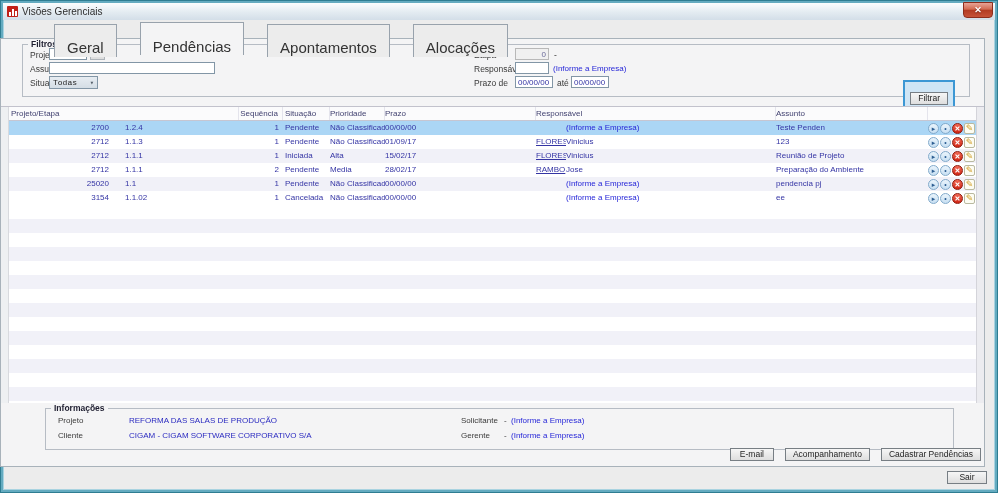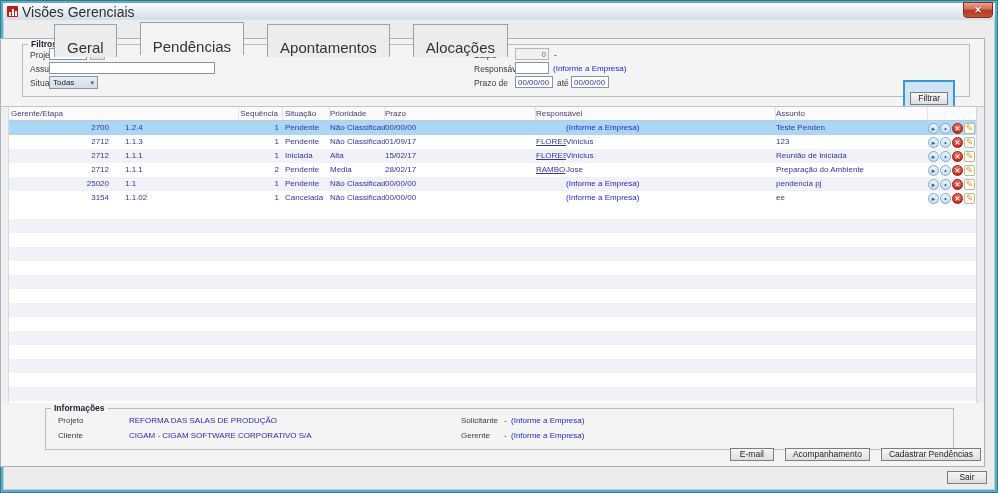--- a/index.html
+++ b/index.html
@@ -10,21 +10,21 @@
     box-shadow: inset 0 0 0 1px #2e7d92, inset 0 0 0 3px #64abc0, inset 0 0 0 4px #a9d3e0;
     overflow:hidden;
   }
   
   .titlebar{ position:absolute; left:3px; top:3px; width:992px; height:17px;
     background:linear-gradient(#fbfdfe,#e3ebf1 55%,#d3dee8); display:flex; align-items:center; padding:0 4px; }
   .app-icon{ width:11px; height:11px; background:#c01f17; border-radius:1px; margin-right:4px;
     display:inline-flex; align-items:flex-end; justify-content:center; gap:1px; padding:1px; }
   .app-icon i{ display:block; width:2px; background:#fff; }
   .app-icon i:nth-child(1){height:4px} .app-icon i:nth-child(2){height:7px} .app-icon i:nth-child(3){height:5px}
-  .title-text{ font-size:14px; color:#2e2e2e; }
+  .title-text{ font-size:10px; color:#2e2e2e; }
   .close-btn{ position:absolute; right:2px; top:-1px; width:30px; height:16px;
     background:linear-gradient(#e8a496,#d26a50 45%,#b23b22 50%,#c65238);
     border:1px solid #8c2d1c; border-radius:0 0 4px 4px; color:#fff; font-size:9px; font-weight:bold;
     display:flex; align-items:center; justify-content:center; cursor:pointer; text-shadow:0 1px 1px #7a2314; }
   
   .tabstrip{ position:absolute; left:30px; top:24px; display:flex; z-index:3; }
   .tab{ height:14px; line-height:13px; padding:16px 12px; font-size:15px; color:#333;
     background:#ececec; border:1px solid #98a2ac; border-bottom:none; margin-right:-1px; cursor:pointer;margin-left:24px; }
   .tab.active{ background:#f4f4f5; height:16px; margin-top:-2px; line-height:15px; position:relative; z-index:4; }
   
@@ -38,21 +38,21 @@
   .gb-info{ left:44px; top:369px; width:909px; height:42px; }
   
   .f-label{ position:absolute; font-size:8.5px; color:#3a3a3a; }
   .tbx{ position:absolute; height:12px; border:1px solid #8296a6; background:#fff;
     font-family:"Liberation Sans",sans-serif; font-size:8px; color:#3434a4; padding:0 2px; }
   .tbx.num{ text-align:right; }
   .tbx:disabled,.tbx.disabled{ background:#f0f0f0; border-color:#b8b8b8; color:#6a6a9a; }
   .browse-btn{ position:absolute; width:15px; height:12px; background:linear-gradient(#f2f2f2,#dcdcdc);
     border:1px solid #aeb4ba; font-size:8px; color:#888; line-height:9px; text-align:center; cursor:pointer; }
   .ddl{ position:absolute; height:13px; background:linear-gradient(#e7edf2,#d4dde5); border:1px solid #8296a6;
-    font-size:8px; color:#222; padding:1px 3px; cursor:pointer; display:flex; justify-content:space-between; align-items:center; }
+    font-size:8px; color:#222; padding:1px 3px; cursor:pointer; display:flex; justify-content:space-between; align-items:center;font-family:Liberation Mono, monospace; }
   .ddl .chev{ font-size:7px; color:#55606a; }
   .link{ color:#2626d8; font-size:8px; cursor:pointer; }
   .f-link{ position:absolute; }
   .dash{ color:#3a3a3a; font-size:8px; }
   .filtrar-wrap{ position:absolute; right:14px; top:35px; border:2px solid #3c97d4; padding:5px; background:#cfe5f5; }
   .btn{ background:linear-gradient(#f6f6f6,#dedede); border:1px solid #777e84; font-size:8.5px; color:#1e1e1e;
     padding:0 7px; height:13px; line-height:11px; cursor:pointer; font-family:"Liberation Sans",sans-serif; }
   
   .grid{ position:absolute; left:0px; top:67px; width:983px; height:296px; background:#fff; border-top:1px solid #c2c2cc; }
   .grid-gutter{ position:absolute; left:0; top:0; width:8px; height:296px; background:#eef0f2; border-right:1px solid #d8dade; z-index:2; }
@@ -140,21 +140,21 @@
       <span class="filtrar-wrap">
         <button class="btn">Filtrar</button>
       </span>
     </div>
 
     <div class="grid">
       <div class="grid-gutter"></div>
       <div class="grid-scroll"></div>
 
       <div class="ghead">
-        <span class="h1">Gerente/Etapa</span>
+        <span class="h1">Projeto/Etapa</span>
         <span class="hseq">Sequência</span>
         <span class="hsit">Situação</span>
         <span class="hprio">Prioridade</span>
         <span class="hprazo">Prazo</span>
         <span class="hresp">Responsável</span>
         <span class="hass">Assunto</span>
         <span class="hic"></span>
       </div>
 
       <div class="grow selected">
@@ -198,21 +198,21 @@
       <div class="grow">
         <span class="cg"></span>
         <span class="cproj">2712</span>
         <span class="cetapa">1.1.1</span>
         <span class="cseq">1</span>
         <span class="csit">Iniciada</span>
         <span class="cprio">Alta</span>
         <span class="cprazo">15/02/17</span>
         <span class="crc">FLORES</span>
         <span class="crn"><span>Vinicius</span><span class="link"></span></span>
-        <span class="cass">Reunião de Iniciada</span>
+        <span class="cass">Reunião de Projeto</span>
         <span class="cic">
             <span class="ric blue">▸</span>
             <span class="ric blue">•</span>
             <span class="ric red">✕</span>
             <span class="ric edit">✎</span>
           </span>
       </div>
 
       <div class="grow">
         <span class="cg"></span>

